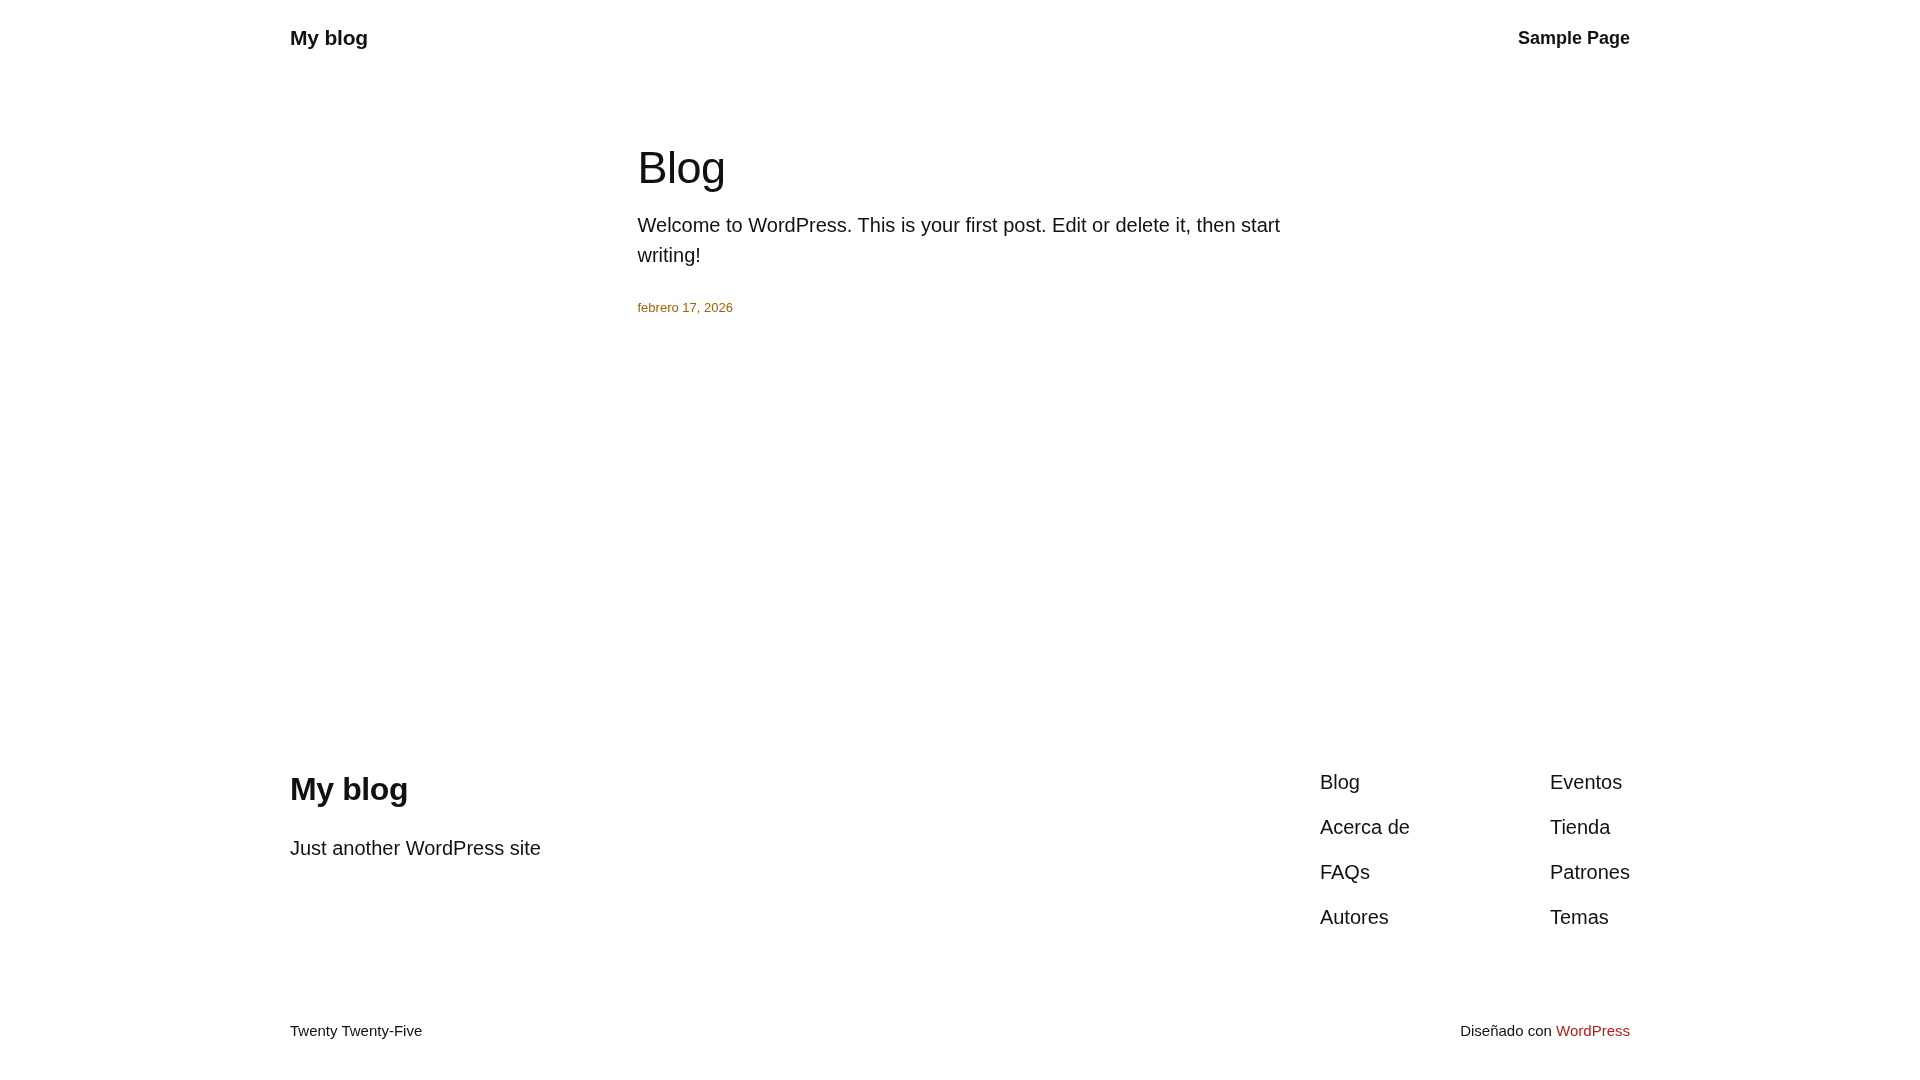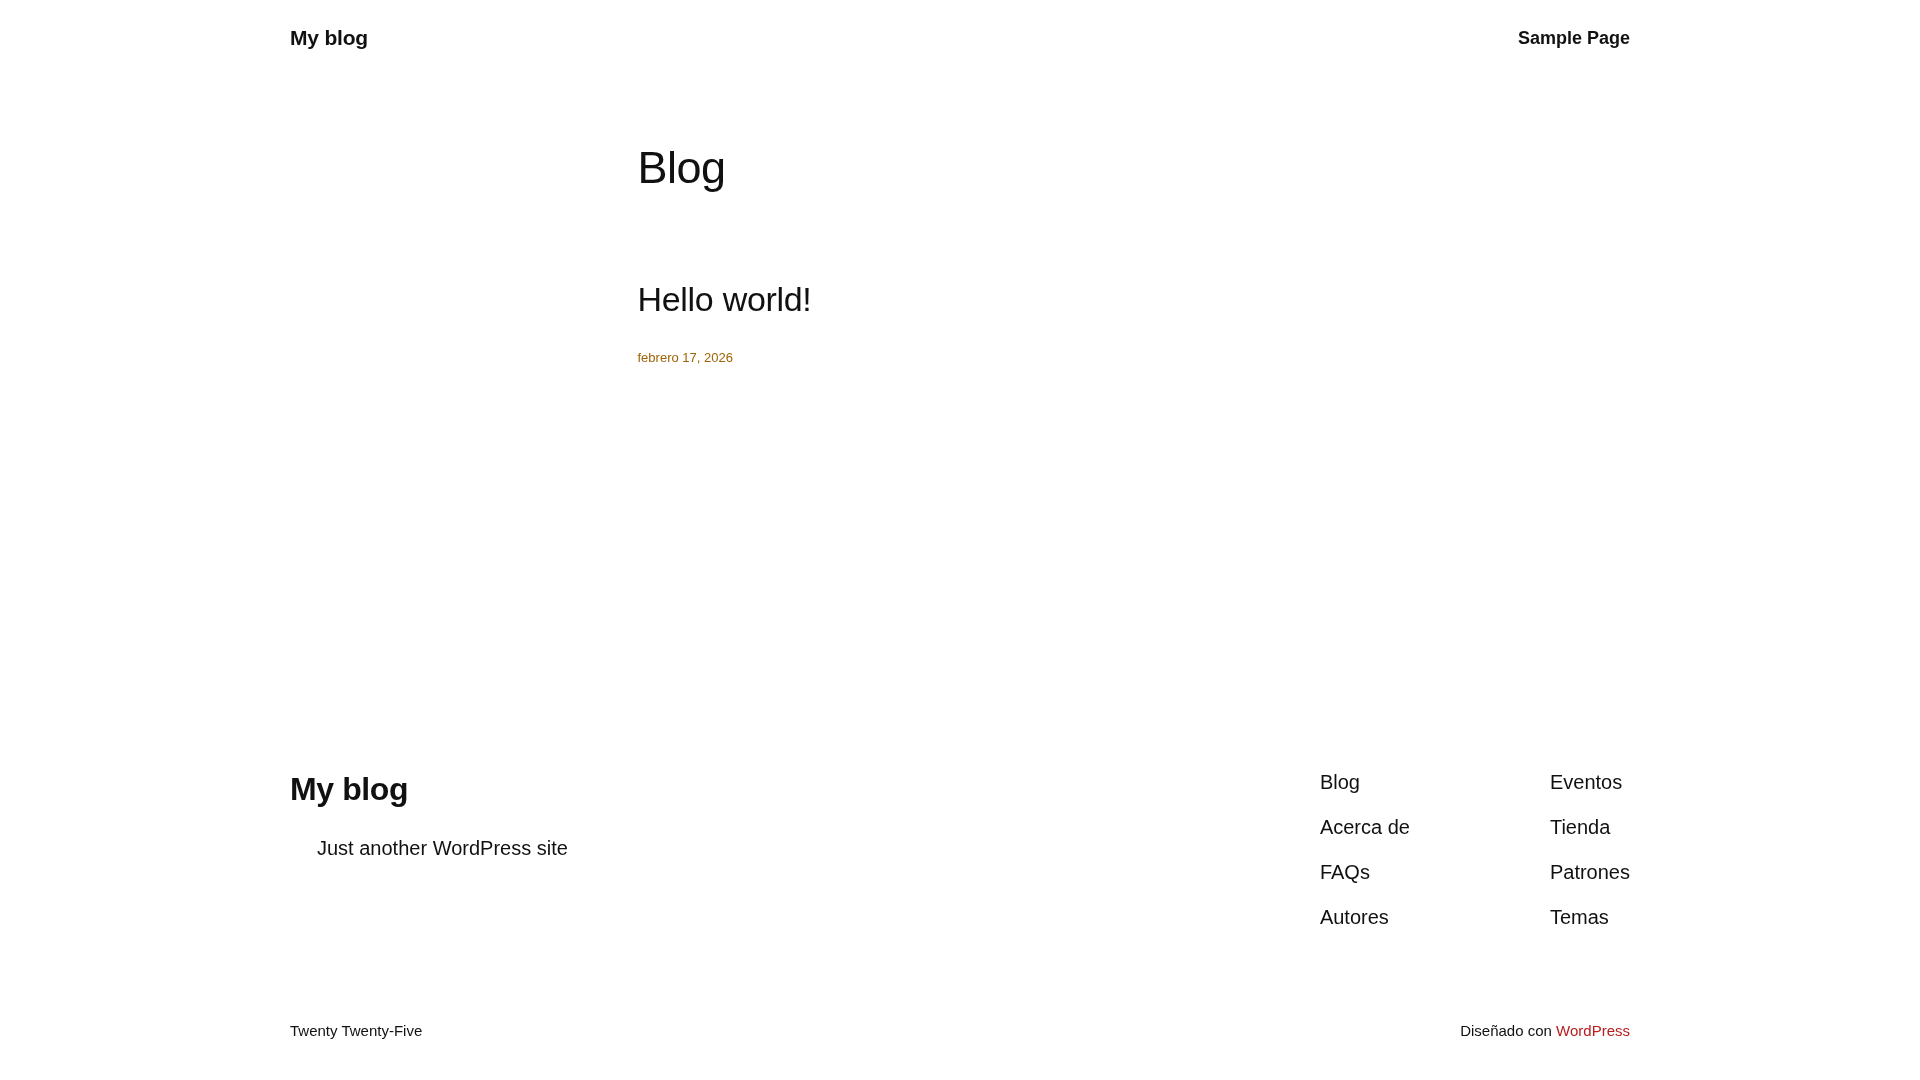--- a/index.html
+++ b/index.html
@@ -82,21 +82,20 @@
     line-height: 1.2;
     color: #111111;
     text-decoration: none;
     cursor: pointer;
     display: inline-block;
   }
   .footer-tagline {
     margin-top: 24px;
     font-size: 20px;
     line-height: 1.5;
-    margin-left: 27px;
   }
   .footer-nav { display: flex; gap: 140px; }
   .footer-nav ul { list-style: none; }
   .footer-nav li { margin-bottom: 20px; }
   .footer-nav li:last-child { margin-bottom: 0; }
   .footer-nav a {
     font-size: 20px;
     line-height: 1.25;
     color: #111111;
     text-decoration: none;
@@ -126,23 +125,21 @@
       <a>Sample Page</a>
     </nav>
   </div>
 </header>
 
 <main>
   <div class="content">
     <h1 class="page-title">Blog</h1>
 
     <article>
-      <h2 class="post-title">
-        <a>Hello world!</a>
-      </h2>
+      <p class="post-excerpt">Welcome to WordPress. This is your first post. Edit or delete it, then start writing!</p>
       <div class="post-date">febrero 17, 2026</div>
     </article>
   </div>
 </main>
 
 <footer class="site-footer">
   <div class="wide">
     <div class="footer-top">
       <div class="footer-brand">
         <a class="footer-site-title">My blog</a>

